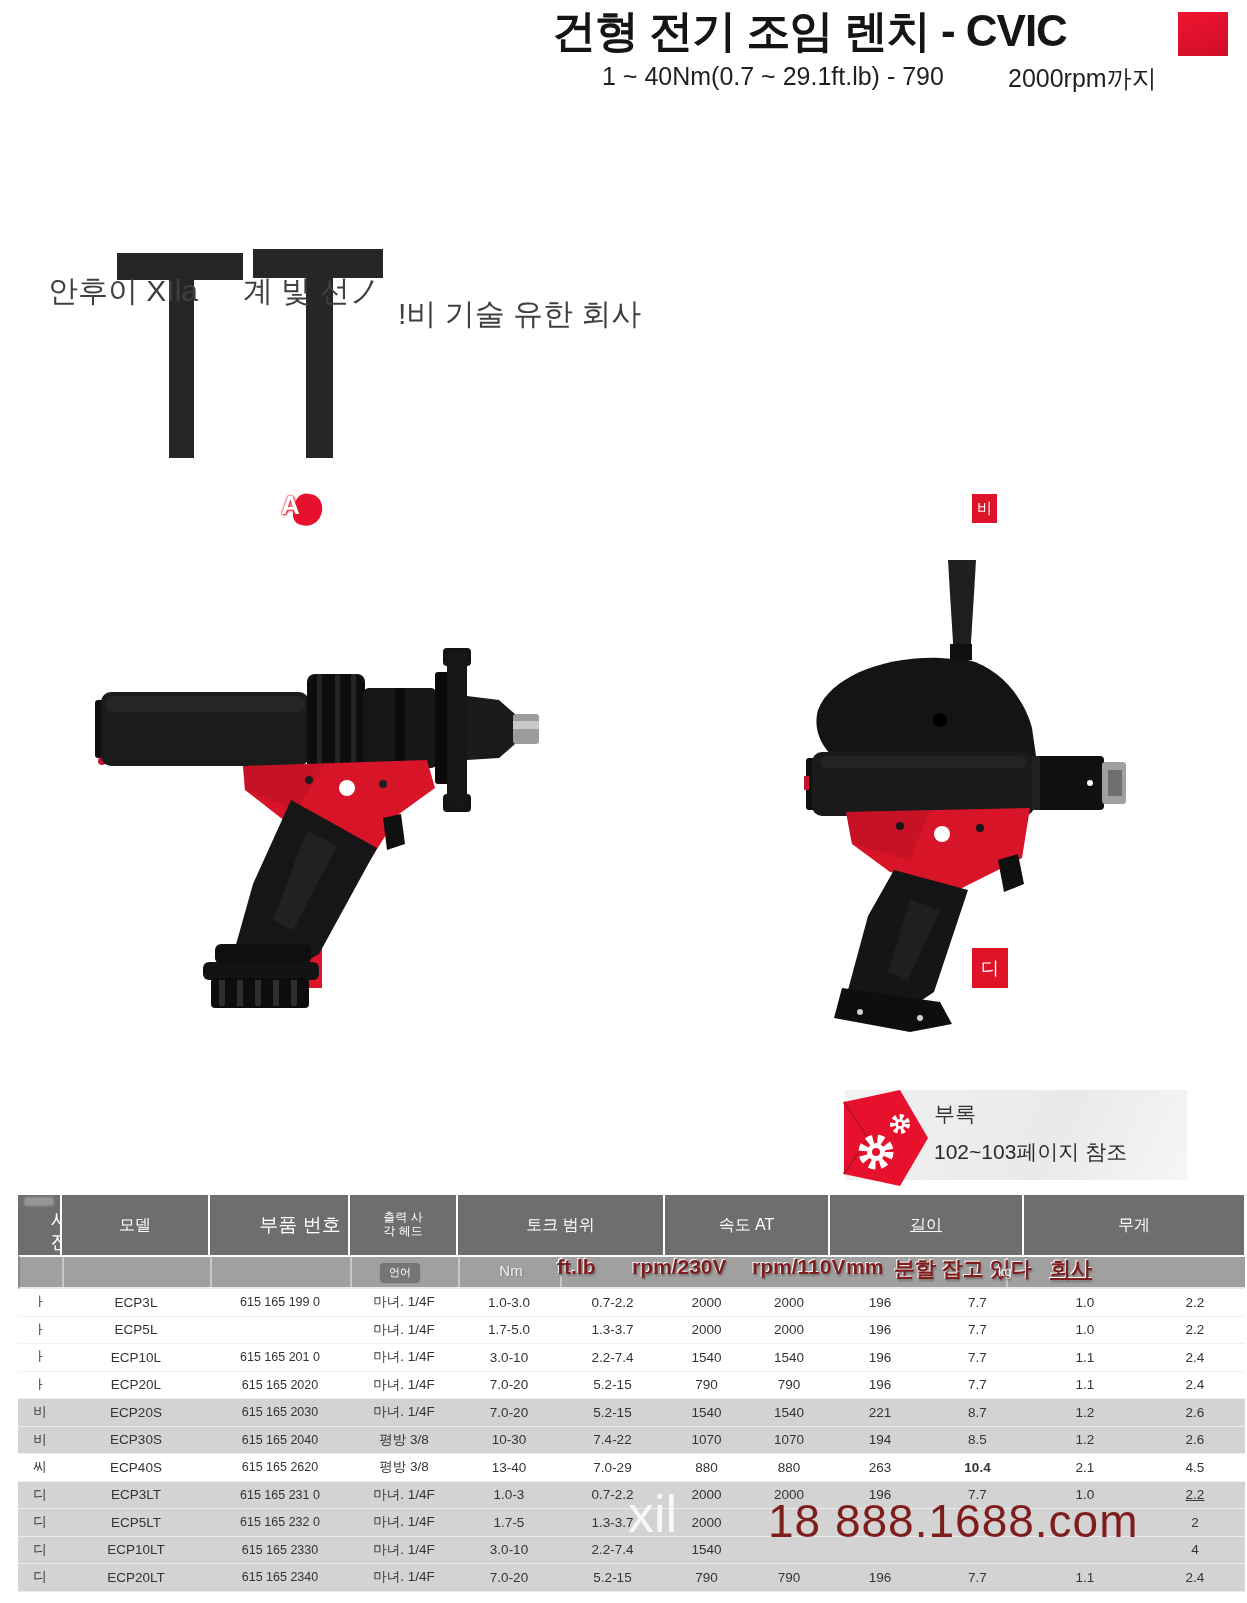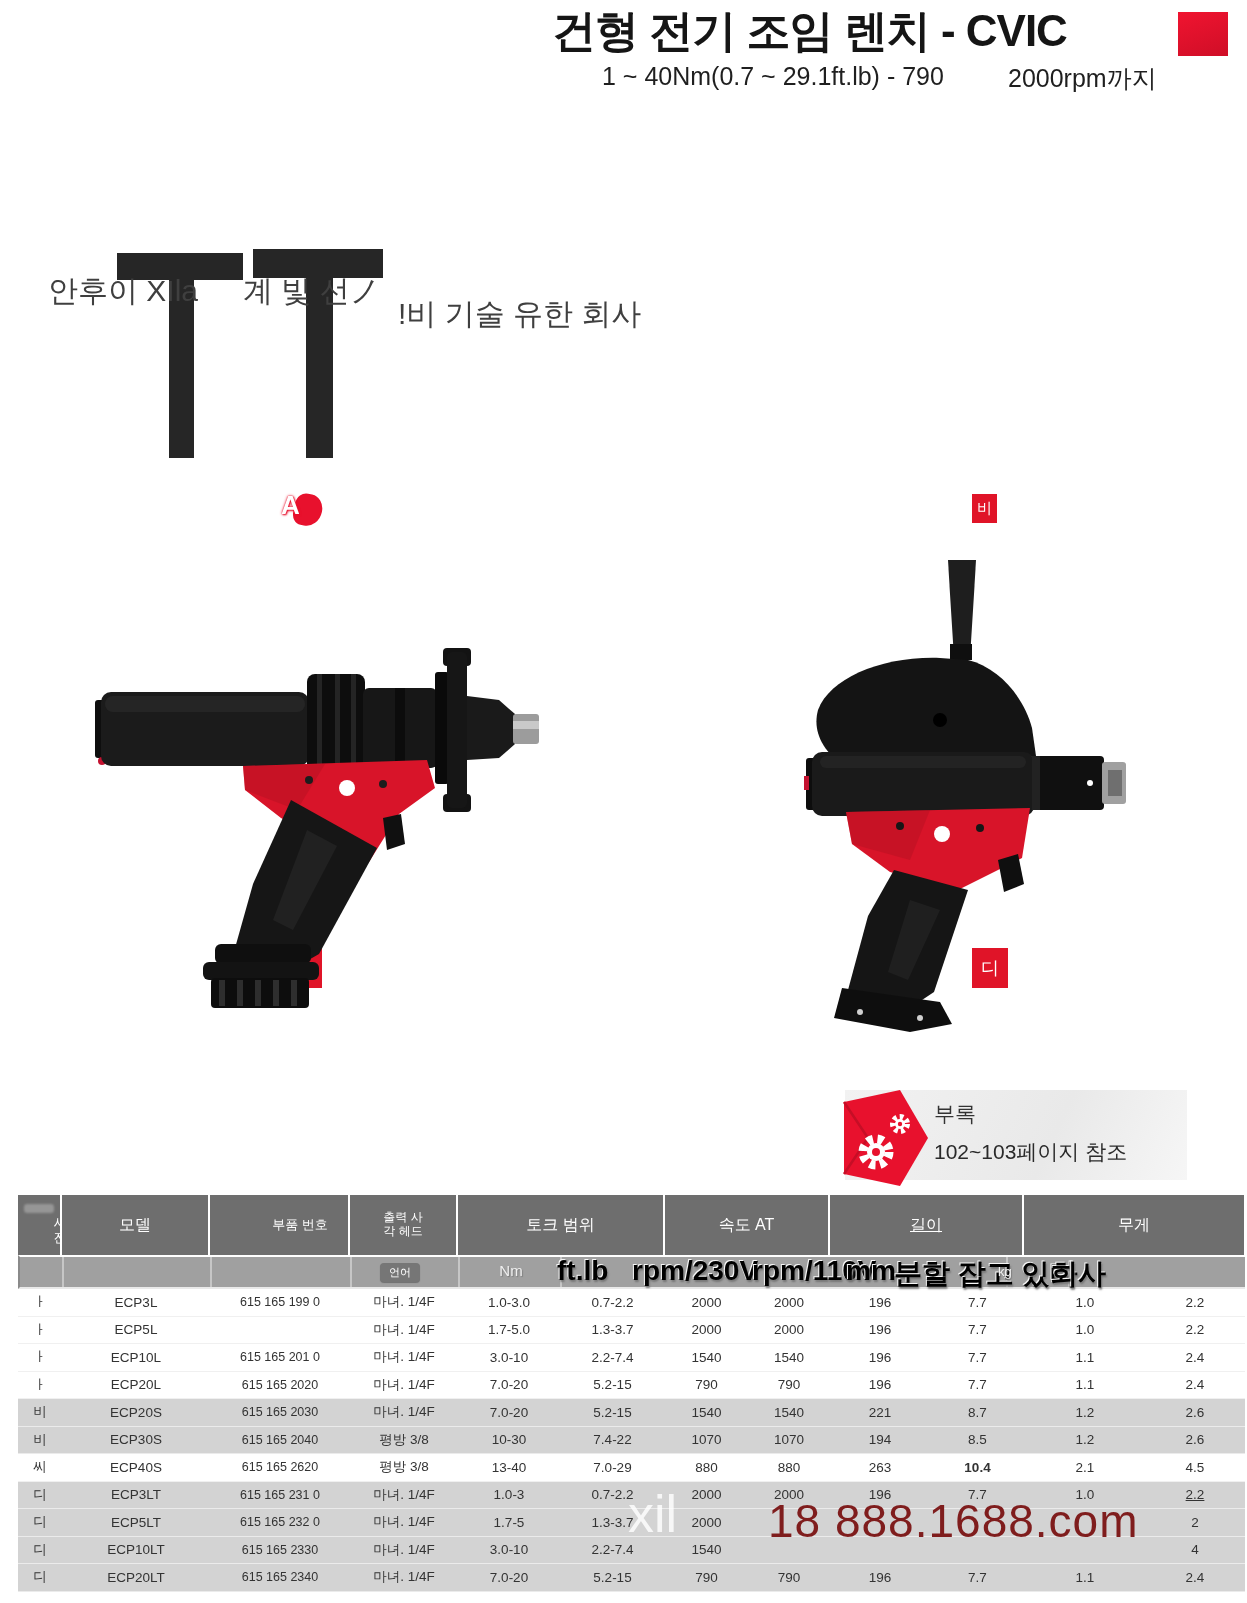--- a/index.html
+++ b/index.html
@@ -31,34 +31,34 @@
   .appendix-title{left:934px;top:1100px;font-size:21px;color:#333;}
   .appendix-note{left:934px;top:1138px;font-size:21px;color:#2a2a2a;}
 
   
   .table{left:18px;top:1195px;width:1227px;}
   .thead{display:flex;height:60px;}
   .hcell{background:#6e6e6e;color:#fff;border-right:2px solid #fff;box-sizing:border-box;
          display:flex;flex-direction:column;align-items:center;justify-content:center;
          font-size:16px;line-height:1.15;}
   .hcell:last-child{border-right:none;}
-  .hcell .small-h{font-size:13px;margin-left:42px;}
+  .hcell .small-h{font-size:19px;margin-left:42px;}
   .hcell .tiny-h{font-size:12px;}
   .ghost{width:30px;height:9px;background:rgba(255,255,255,.28);border-radius:3px;
          filter:blur(1px);margin-bottom:3px;}
   .subrow{position:relative;height:30px;background:#a0a0a0;border-top:2px solid #fff;
           border-bottom:2px solid #e9e9e9;box-sizing:content-box;border-left:2px solid #8a8a8a;}
   .vdiv{position:absolute;top:0;width:2px;height:30px;background:#cfcfcf;opacity:.8;}
   .lang-badge{position:absolute;left:360px;top:6px;background:#767676;color:#fff;
               font-size:11px;padding:2px 9px;border-radius:4px;box-shadow:0 1px 1px rgba(0,0,0,.3);}
   .sub-nm{position:absolute;left:440px;top:5px;width:102px;text-align:center;font-size:15px;
           color:#efefef;text-shadow:1px 1px 1px #7c7c7c;}
   .sub-kg{position:absolute;left:978px;top:7px;font-size:13px;color:#f2f2f2;text-shadow:1px 1px 1px #7c7c7c;}
-  .wm-big{position:absolute;top:-2px;font-size:28px;font-weight:700;white-space:nowrap;
-          color:#000000;text-shadow:-1px -1px 0 #f7f7f7,1px 2px 2px #777;}
+  .wm-big{position:absolute;top:-2px;font-size:21px;font-weight:700;white-space:nowrap;
+          color:#7f1d1d;text-shadow:-1px -1px 0 #f7f7f7,1px 2px 2px #777;}
   .tbody{}
   .trow{display:flex;height:27.5px;background:#fff;border-bottom:1px solid #f0f0f0;box-sizing:border-box;}
   .trow.shaded{background:#d3d3d3;border-bottom:1px solid rgba(255,255,255,.55);}
   .tcell{display:flex;align-items:center;justify-content:center;font-size:13.5px;color:#333;
          box-sizing:border-box;overflow:hidden;white-space:nowrap;}
   .tcell.small{font-size:12.5px;text-align:right;}
   .tcell.u{text-decoration:underline;}
 
   
   .wm-phone{left:768px;top:1494px;font-size:46px;color:#7f1d1d;white-space:nowrap;letter-spacing:1px;z-index:5;}
@@ -211,21 +211,21 @@
       <div class="vdiv" style="left:540px;"></div>
       <div class="vdiv" style="left:986px;"></div>
       <span class="lang-badge">언어</span>
       <span class="sub-nm">Nm</span>
       <span class="wm-big" style="left:537px;">ft.lb</span>
       <span class="wm-big" style="left:612px;">rpm/230V</span>
       <span class="wm-big" style="left:732px;">rpm/110V</span>
       <span class="wm-big" style="left:826px;">mm</span>
       <span class="wm-big" style="left:874px;">분할 잡고 있다</span>
       <span class="sub-kg">kg</span>
-      <span class="wm-big" style="left:1030px;">회사</span>
+      <span class="wm-big" style="left:1030px;text-decoration:underline;">회사</span>
     </div>
 
     <div class="tbody">
         <div class="trow">
           <div class="tcell" style="width: 44px;">ㅏ</div>
           <div class="tcell" style="width: 148px;">ECP3L</div>
           <div class="tcell small" style="width: 140px;">615 165 199 0</div>
           <div class="tcell" style="width: 108px;">마녀. 1/4F</div>
           <div class="tcell" style="width: 102px;">1.0-3.0</div>
           <div class="tcell" style="width: 105px;">0.7-2.2</div>

